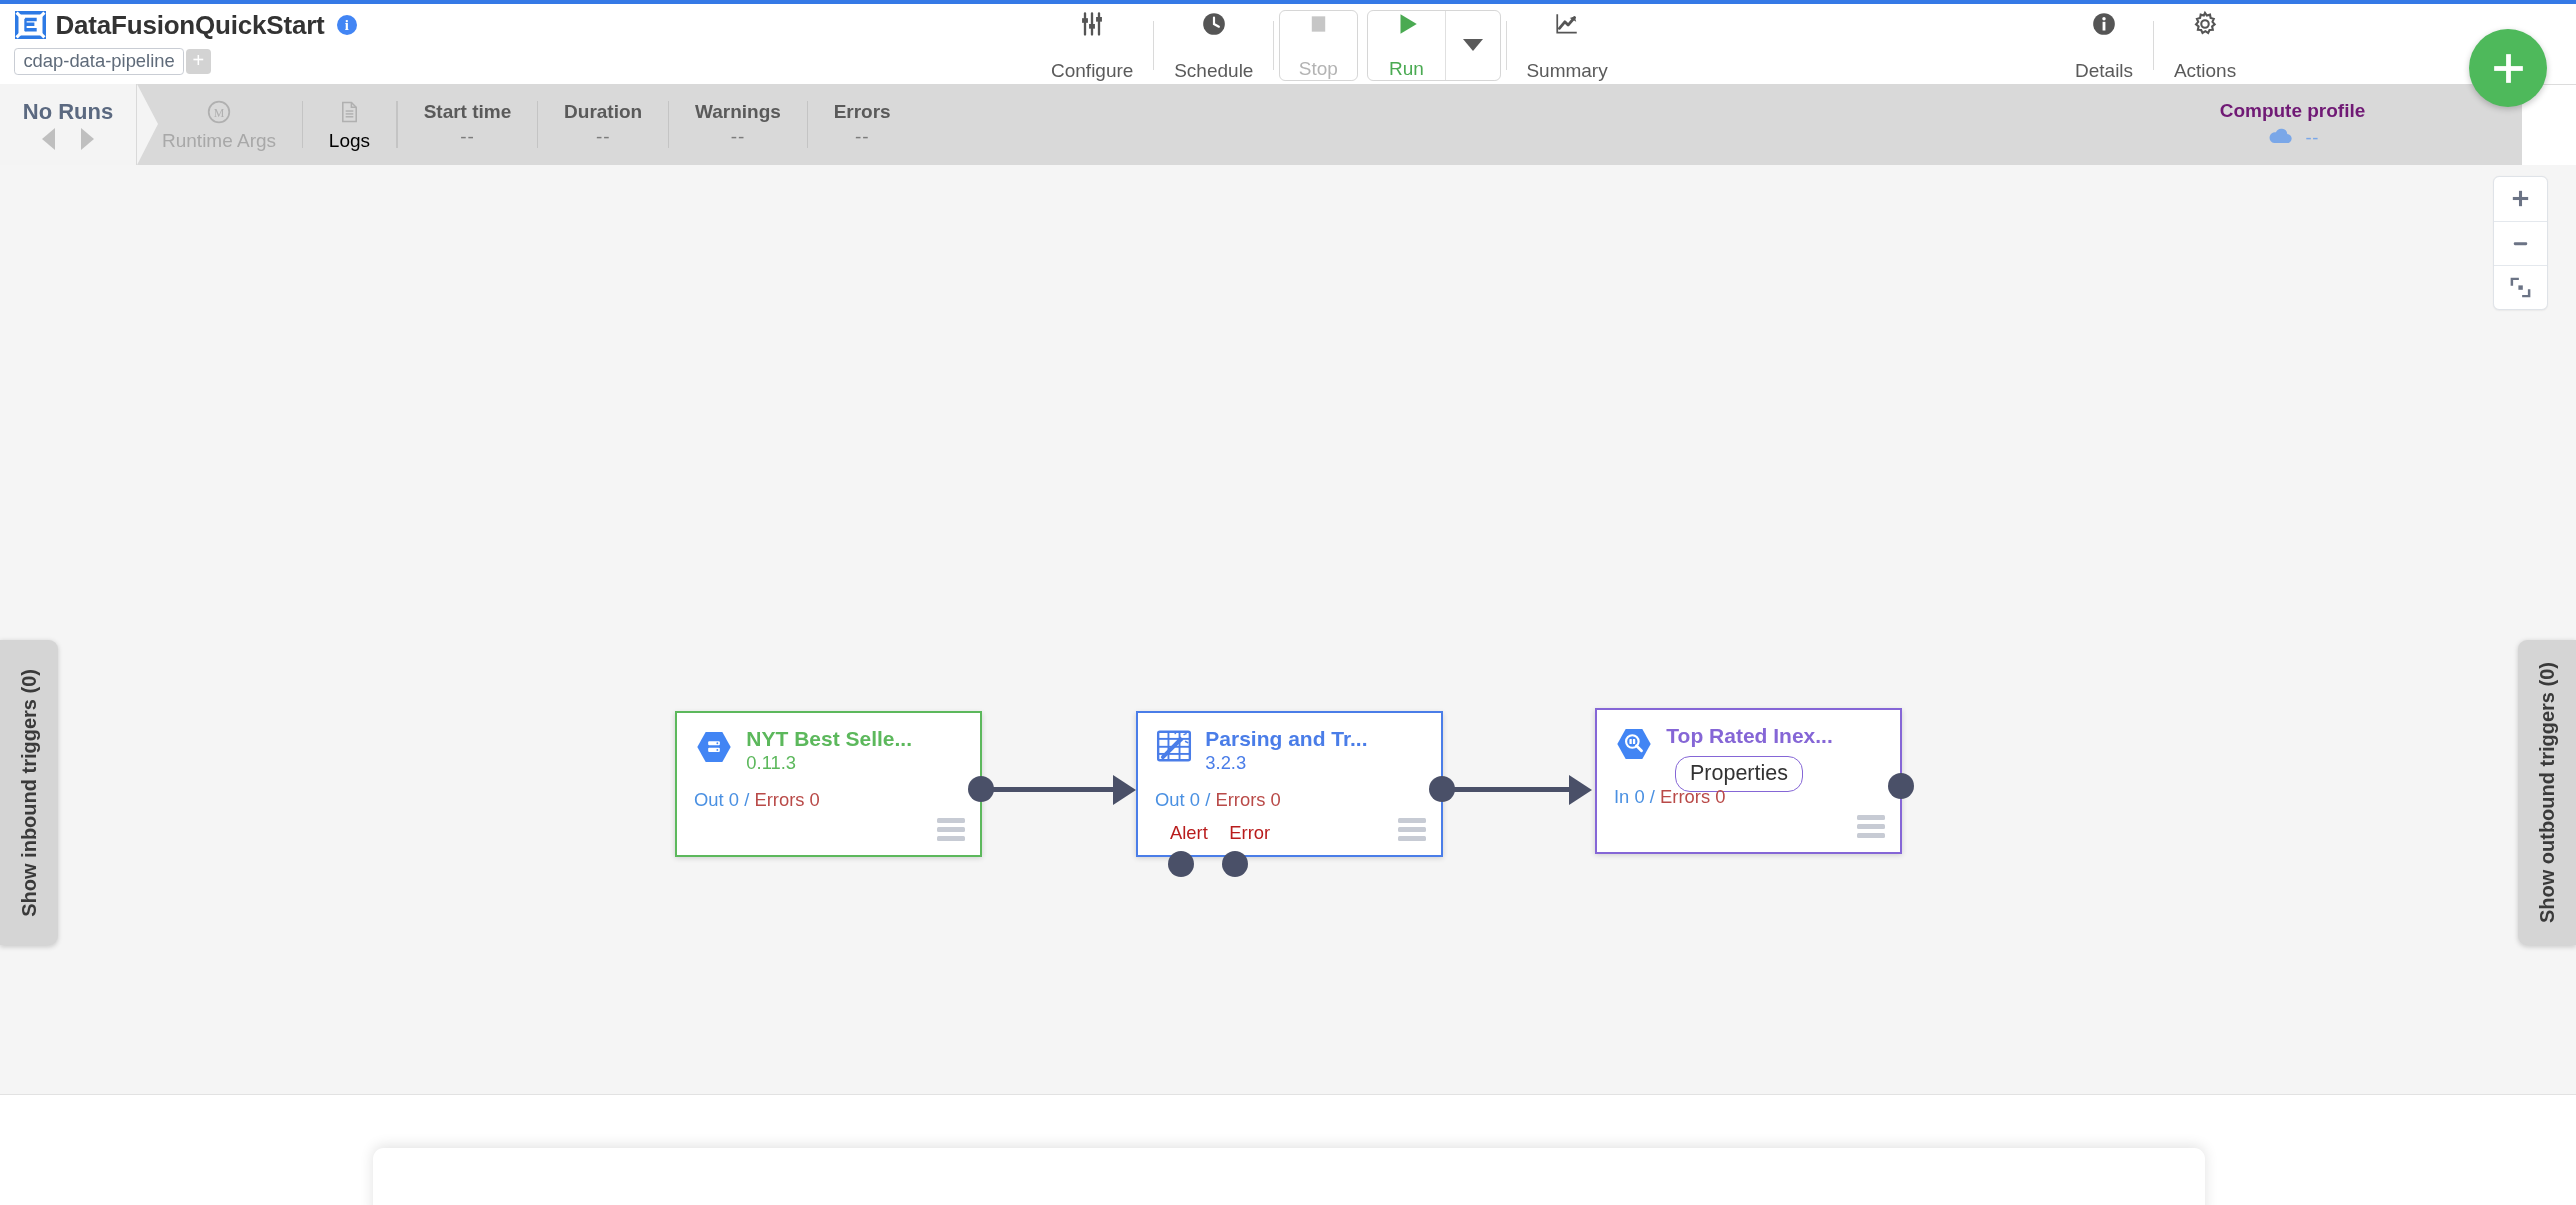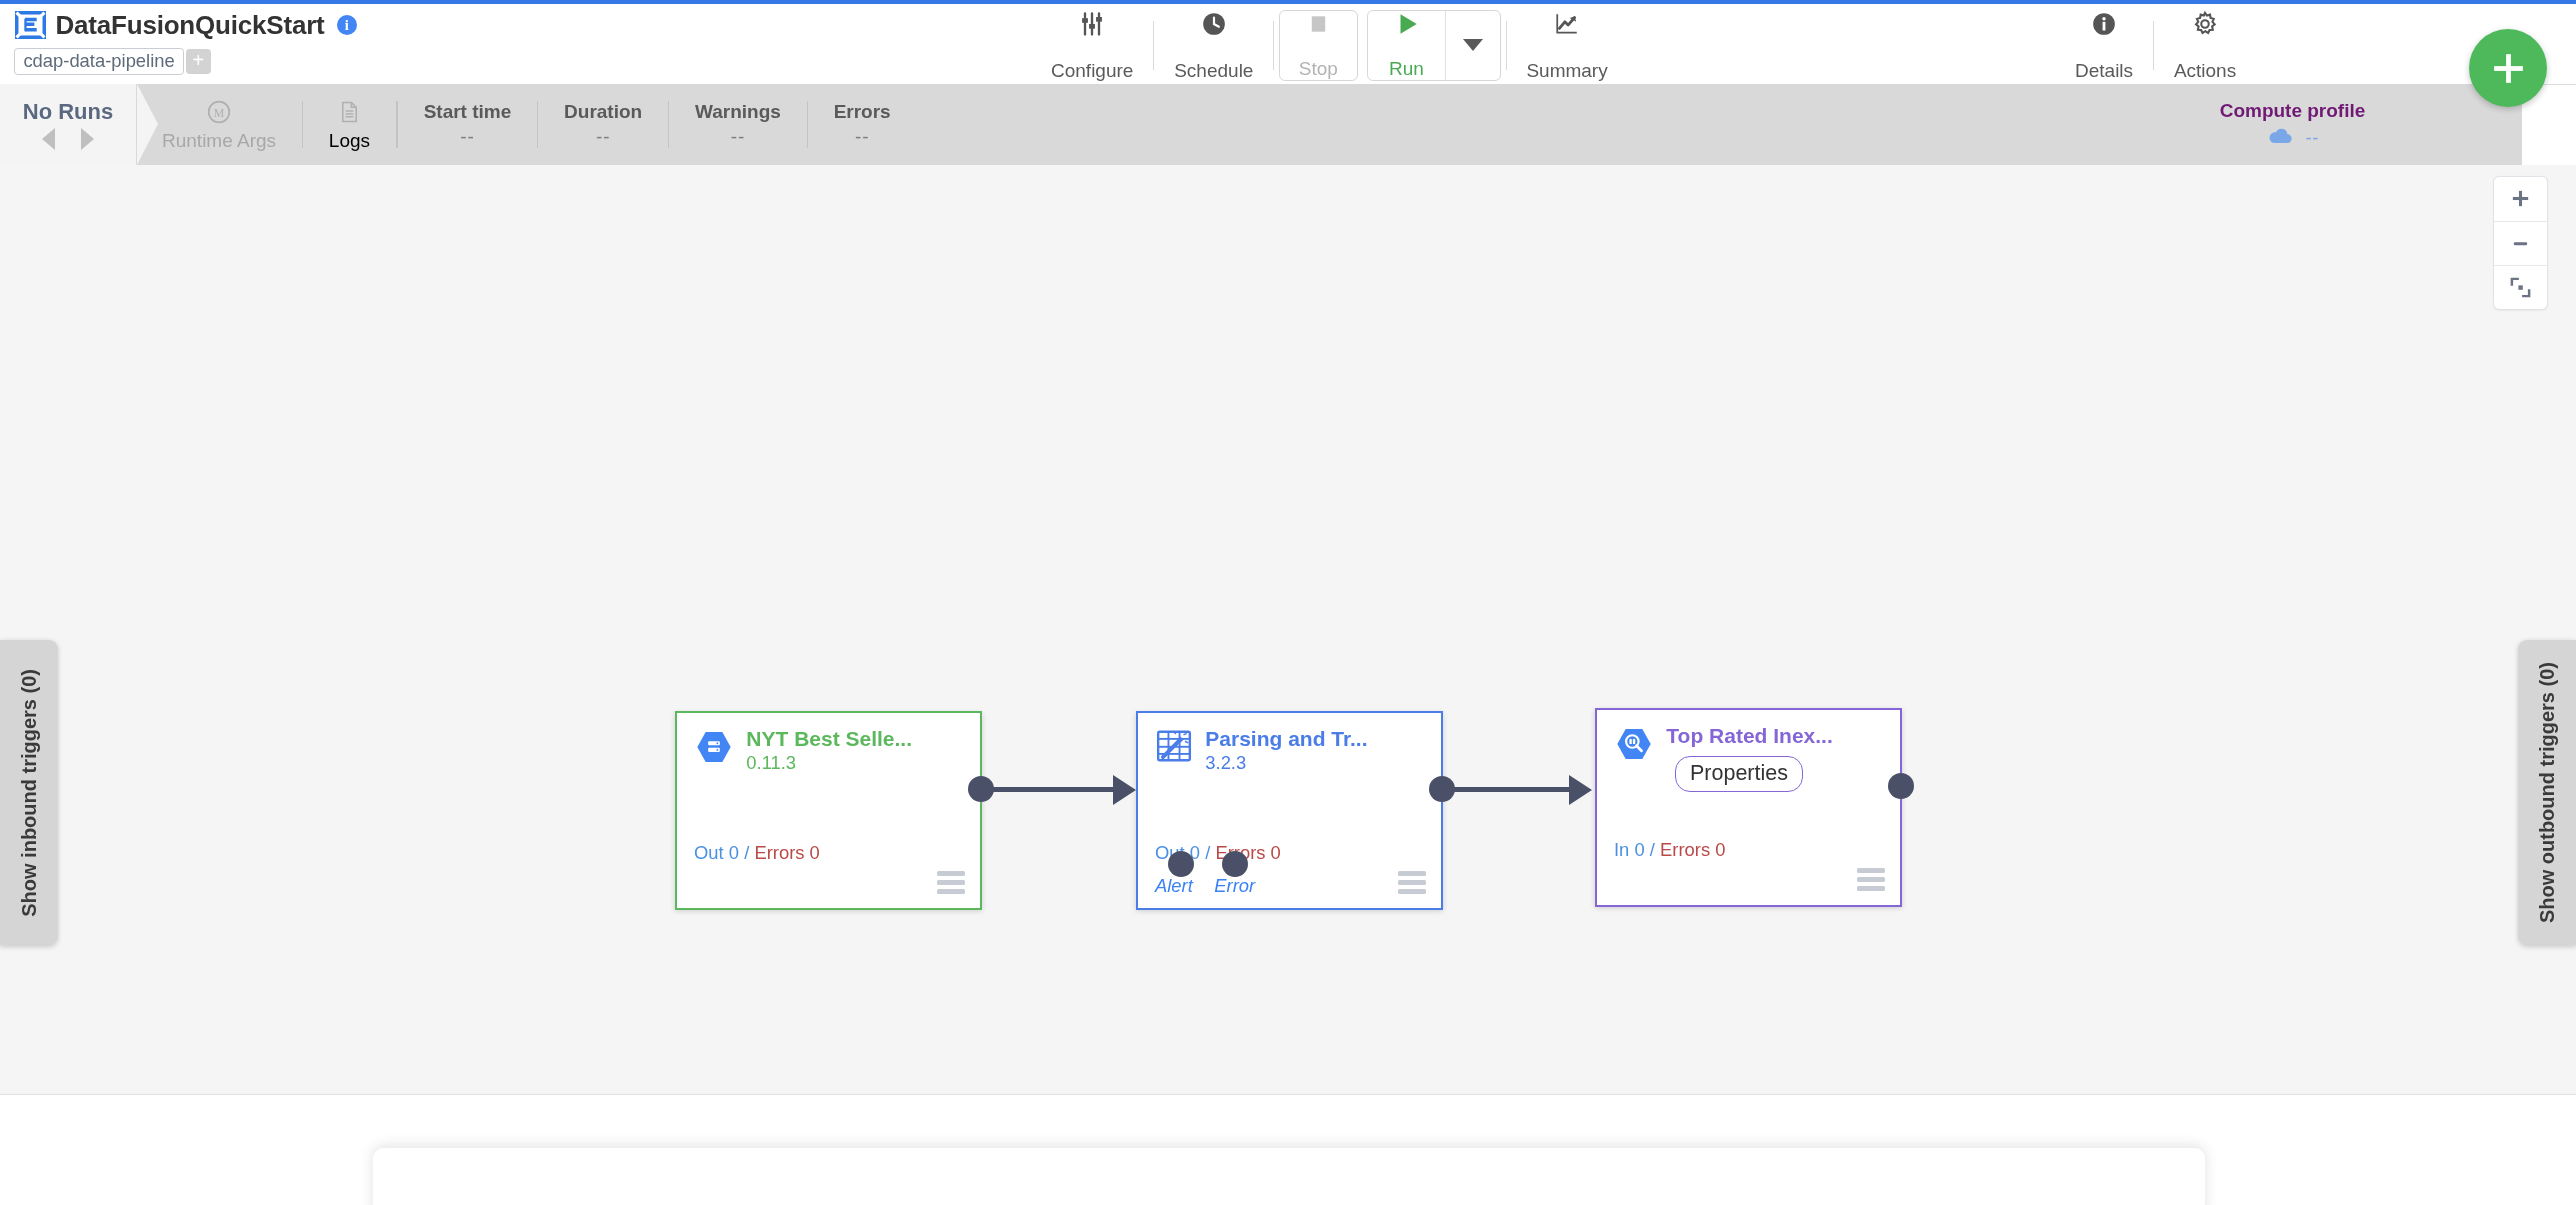--- a/index.html
+++ b/index.html
@@ -175,37 +175,37 @@
   .fab {
     position: absolute; right: 29px; top: 29px;
     width: 78px; height: 78px; border-radius: 50%;
     background: #4eb95b; box-shadow: 0 2.3px 6.1px rgba(0,0,0,0.22);
     display: flex; align-items: center; justify-content: center;
     z-index: 40;
   }
 
   
   .node {
-    position: absolute; width: 307px; height: 199px;
+    position: absolute; width: 307px; height: 146px;
     background: #ffffff; border: 2.3px solid #888;
     box-shadow: 0 2.3px 5.4px rgba(0,0,0,0.16);
   }
   .node .n-head { display: flex; align-items: flex-start; gap: 12.3px; padding: 14px 0 0 17px; }
   .node .n-txt { display: flex; flex-direction: column; gap: 1.5px; }
   .node .n-name { font-size: 21px; font-weight: bold; line-height: 1.1; white-space: nowrap; }
   .node .n-ver  { font-size: 18.4px; line-height: 1.2; }
   .node .n-metrics {
     position: absolute; left: 17px; bottom: 44px;
     font-size: 18.4px; color: #4a90e2; white-space: nowrap;
   }
   .node .n-metrics .err { color: #b94a48; }
   .node .n-metrics .sl { color: #4a90e2; }
   .node .n-ports {
-    position: absolute; left: 17px; bottom: 10.7px;
-    display: flex; gap: 21.5px; font-size: 18.4px; color: #3b82f6; font-style: italic;
+    position: absolute; left: 32px; bottom: 10.7px;
+    display: flex; gap: 21.5px; font-size: 18.4px; color: #b91c1c;
   }
   .hamb { position: absolute; right: 15.3px; bottom: 14px; width: 28px; }
   .hamb i { display: block; height: 4.6px; background: #c7cbd4; border-radius: 1.5px; margin-bottom: 4.6px; }
   .hamb i:last-child { margin-bottom: 0; }
 
   .node-green  { border-color: #5cb85c; left: 675px; top: 546px; }
   .node-green  .n-name, .node-green .n-ver { color: #5cb85c; }
   .node-blue   { border-color: #4a7de8; left: 1136px; top: 546px; }
   .node-blue   .n-name, .node-blue .n-ver { color: #4a7de8; }
   .node-purple { border-color: #8566d6; left: 1595px; top: 543px; }

